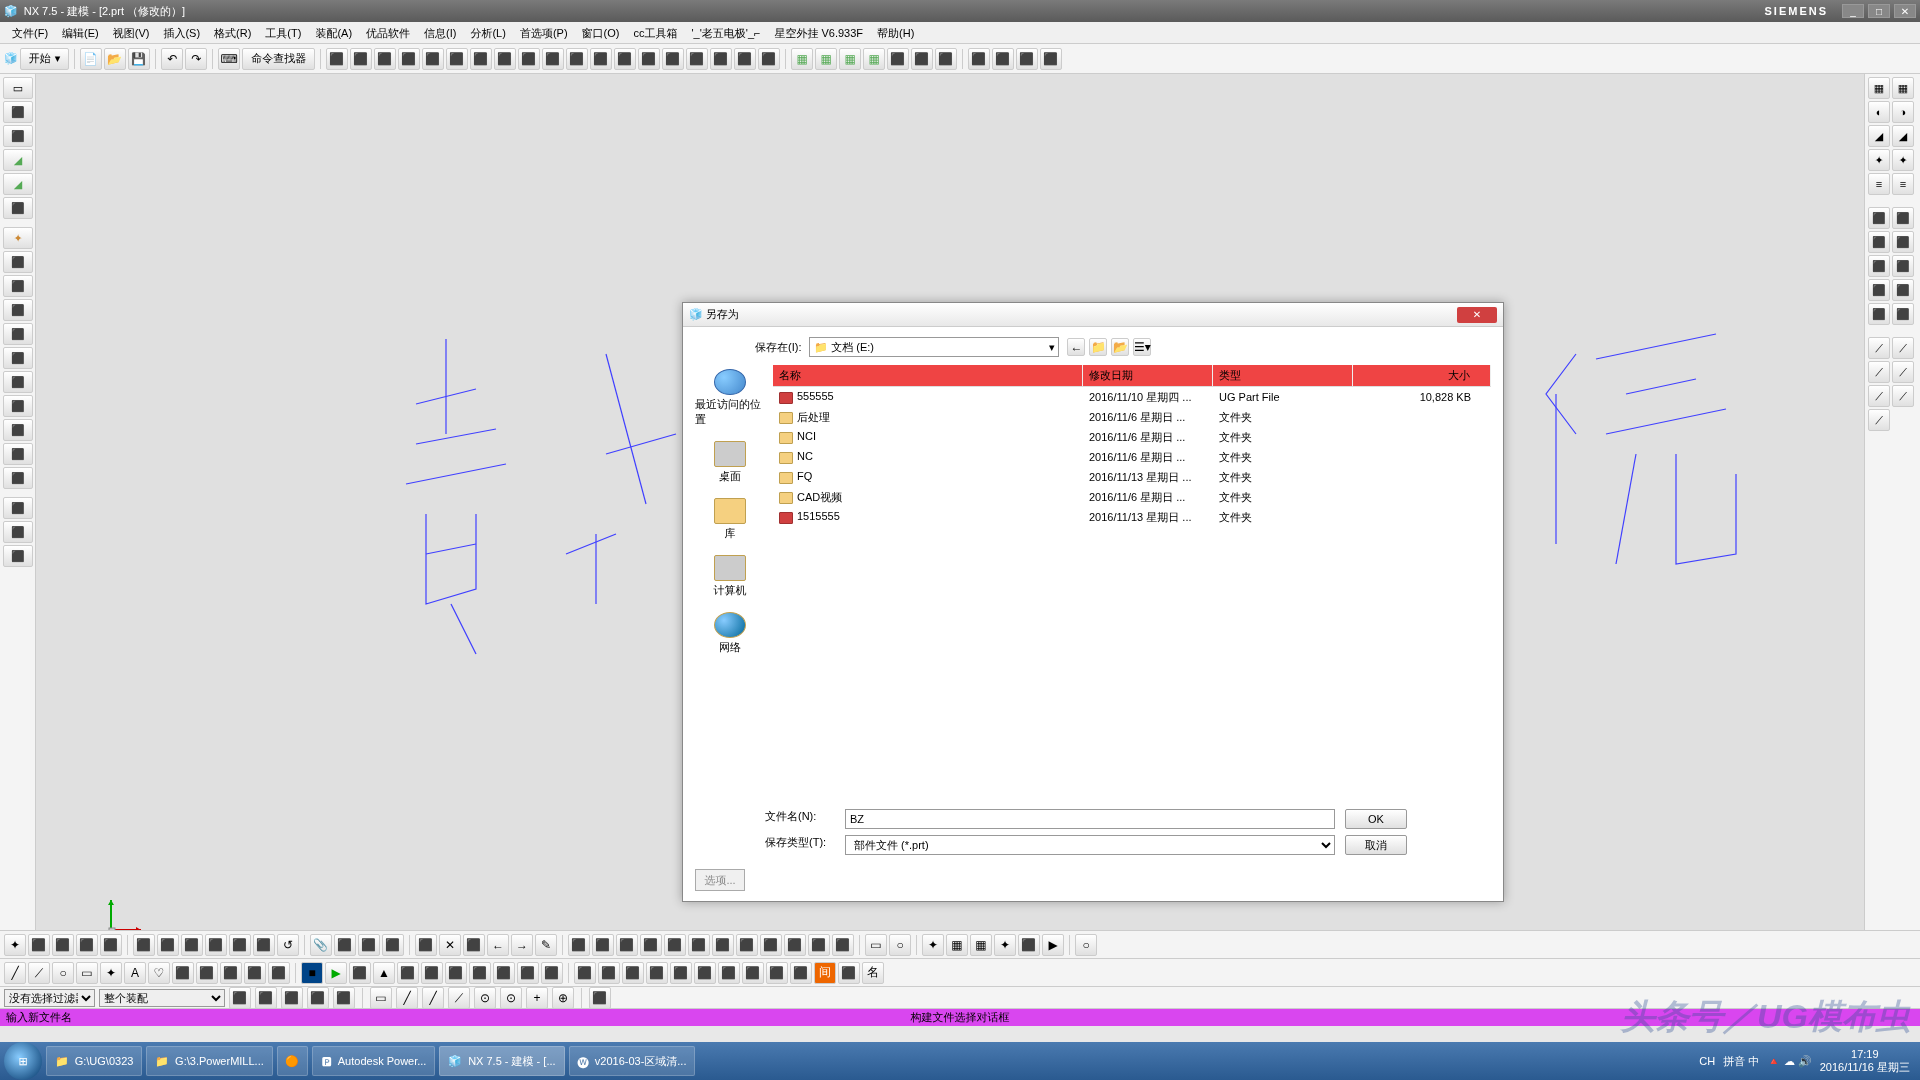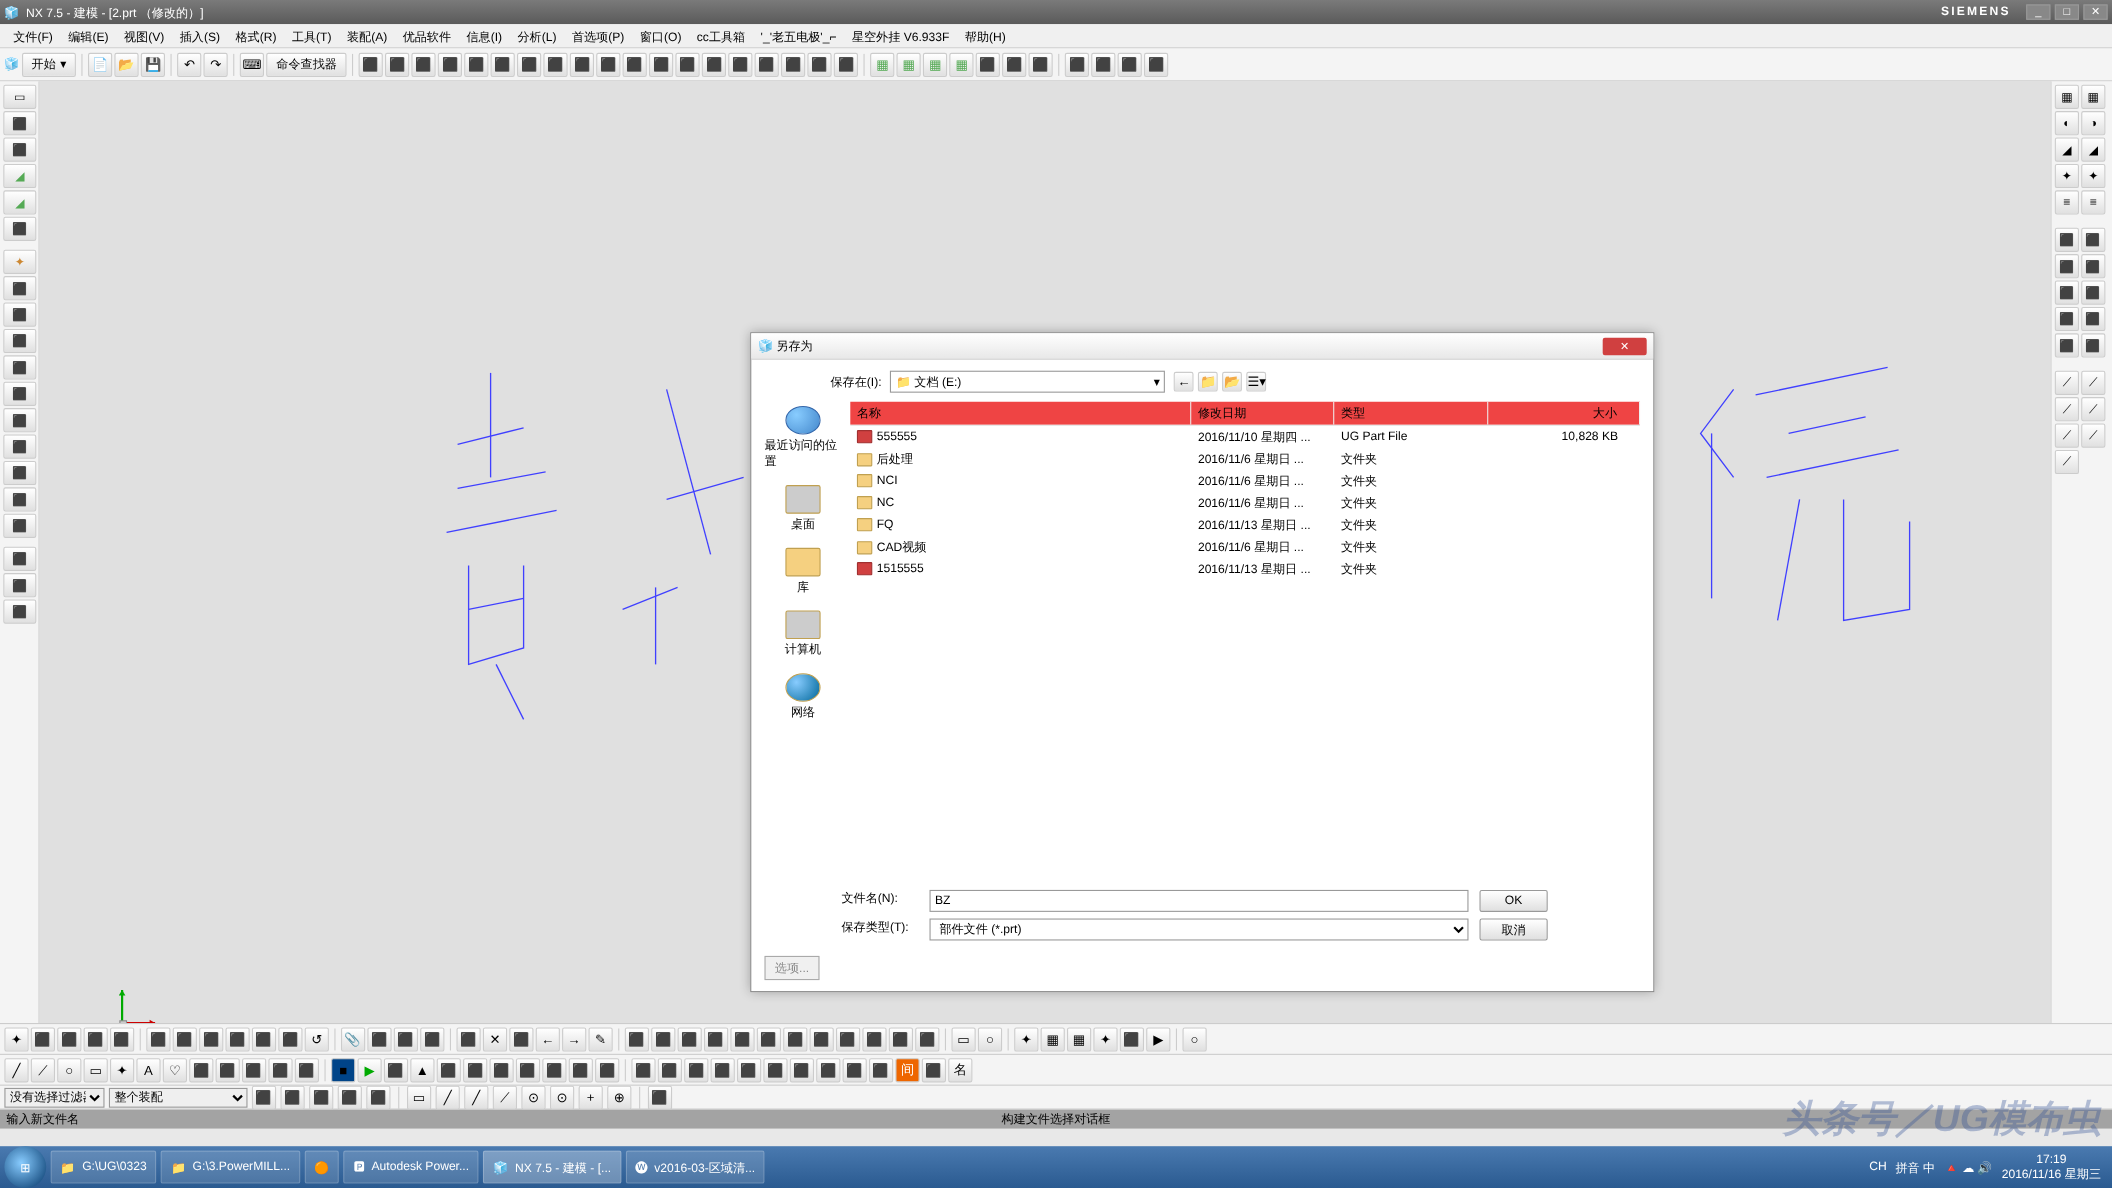--- a/index.html
+++ b/index.html
@@ -55,21 +55,21 @@
 .dlg-row { display: flex; align-items: flex-start; gap: 10px; margin-bottom: 6px; }
 .dlg-row label { width: 70px; }
 .dlg-row select, .dlg-row .inp { flex: 1; max-width: 490px; height: 20px; border: 1px solid #999; padding: 0 4px; background: #fff;}
 .dlg-btn { width: 62px; height: 20px; background: linear-gradient(#fff,#e0e0e0); border: 1px solid #999; border-radius: 2px;}
 .dlg-opt { width: 50px; height: 22px; border: 1px solid #aaa; background: #f0f0f0; margin-top: 8px; color:#888;}
 
 .bottombars { position: absolute; left: 0; right: 0; bottom: 54px; background: #f4f4f4; }
 .btoolbar { height: 28px; display: flex; align-items: center; padding: 0 4px; gap: 2px; border-top: 1px solid #ccc; }
 .filterbar { height: 22px; display: flex; align-items: center; padding: 0 4px; gap: 4px; border-top: 1px solid #ccc;}
 .filterbar select, .filterbar input { height: 18px; border: 1px solid #999; font-size: 11px; }
-.statusbar { height: 18px; display: flex; align-items: center; padding: 0 6px; border-top: 1px solid #ccc; background: #a3a3a3; justify-content: space-between;}
+.statusbar { height: 18px; display: flex; align-items: center; padding: 0 6px; border-top: 1px solid #ccc; background: #d946ef; justify-content: space-between;}
 .statusbar .center { position: absolute; left: 50%; transform: translateX(-50%);}
 
 .taskbar { position: absolute; left: 0; right: 0; bottom: 0; height: 38px; background: linear-gradient(#4a7ab0,#2a5a90); display: flex; align-items: center; padding: 0 4px; gap: 4px; color:#fff;}
 .taskbtn { height: 30px; padding: 0 8px; background: rgba(255,255,255,0.15); border: 1px solid rgba(255,255,255,0.2); border-radius: 2px; display: flex; align-items: center; gap: 6px; font-size: 11px; max-width: 160px; overflow: hidden;}
 .taskbtn.active { background: rgba(255,255,255,0.3); }
 .startorb { width: 38px; height: 38px; background: radial-gradient(circle at 40% 40%, #8cf, #036); border-radius: 50%; display: flex; align-items: center; justify-content: center;}
 .tray { margin-left: auto; display: flex; align-items: center; gap: 8px; font-size: 10px; padding-right: 6px;}
 .watermark { position: absolute; right: 10px; bottom: 40px; font-size: 34px; color: rgba(50,80,150,0.35); font-weight: bold; font-style: italic;}
 
 .c1 { flex: 0 0 310px; } .c2 { flex: 0 0 130px; } .c3 { flex: 0 0 140px; } .c4 { flex: 1; text-align: right; padding-right: 20px;}

